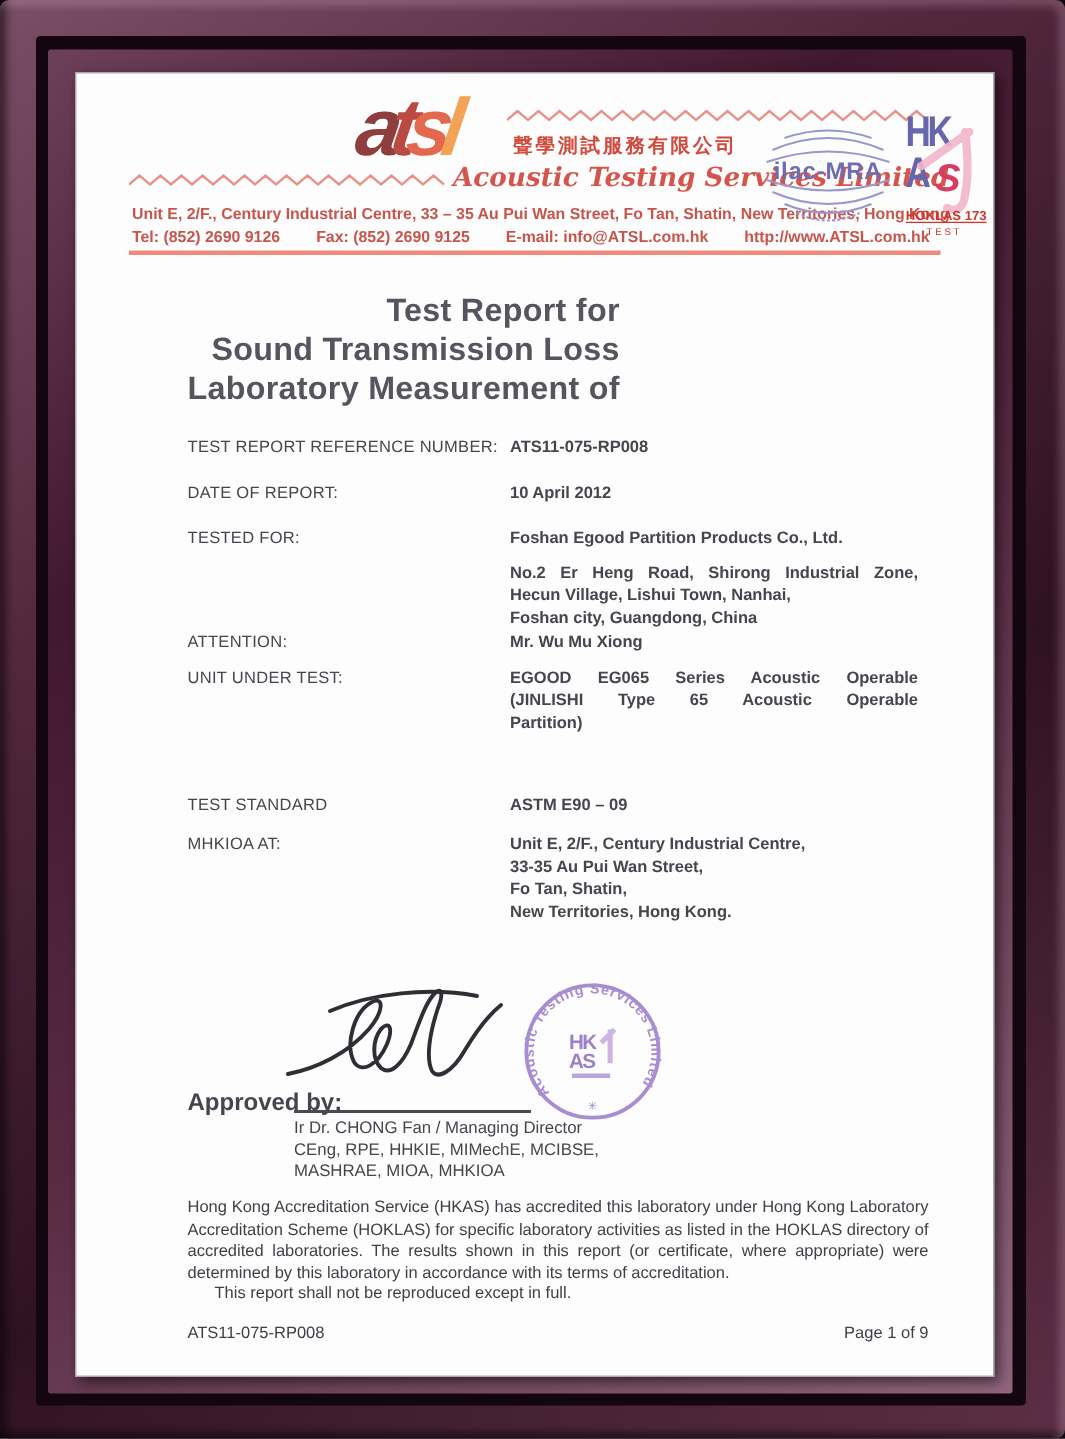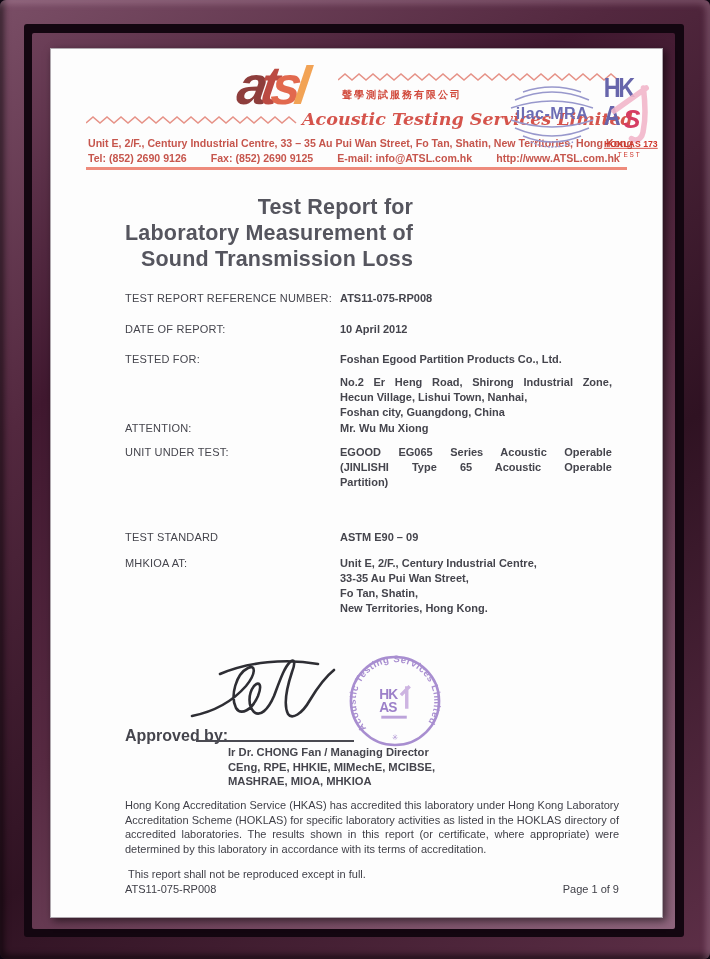--- a/index.html
+++ b/index.html
@@ -17,21 +17,21 @@
   .paper  { position:absolute; left:50px; top:48px; width:613px; height:870px;
             background:#fdfdfd;
             box-shadow: inset 0 0 0 1px rgba(30,10,25,.35), 3px 3px 8px rgba(0,0,0,.55); }
 
   
   .zig-left  { position:absolute; left:36px;  top:64px; }
   .zig-right { position:absolute; left:288px; top:22px; }
   .atsl { position:absolute; left:188px; top:10px; font-size:54px; font-weight:bold;
           font-style:italic; letter-spacing:-7px; line-height:1; transform:skewX(-8deg); }
   .atsl .l1{color:#8e3e3c;} .atsl .l2{color:#bb4a42;} .atsl .l3{color:#e2694e;} .atsl .l4{color:#f2a355;}
-  .cn { position:absolute; left:292px; top:40px; font-size:10px; font-weight:bold;
+  .cn { position:absolute; left:292px; top:40px; font-size:13px; font-weight:bold;
         color:#d14a3c; letter-spacing:2px; white-space:nowrap; }
   .script { position:absolute; left:252px; top:61px; font-family:"DejaVu Serif", serif;
             font-style:italic; font-weight:bold; font-size:17.5px; color:#d5544c; white-space:nowrap; }
   .hdr-address  { position:absolute; left:38px; top:89px;  font-size:10.6px; font-weight:bold;
                   color:#c6564d; white-space:nowrap; }
   .hdr-contacts { position:absolute; left:38px; top:104px; font-size:10.6px; font-weight:bold;
                   color:#c6564d; white-space:nowrap;text-align:right; }
   .hdr-contacts span { margin-right:24px; }
   .ilac { position:absolute; left:455px; top:30px; }
   .hkas { position:absolute; left:553px; top:26px; }
@@ -47,28 +47,28 @@
             color:#45454d; letter-spacing:.2px; line-height:15px; }
   .fvalue { position:absolute; left:215px; top:0; width:272px; font-size:11px; font-weight:bold;
             color:#45454d; }
   .vline  { line-height:15px; }
   .vline.just { text-align:justify; text-align-last:justify; }
 
   
   .approved-label { position:absolute; left:75px; top:679px; font-size:16px; font-weight:bold; color:#45454d; }
   .sig-svg  { position:absolute; left:136px; top:606px; z-index:2; }
   .sig-line { position:absolute; left:146px; top:692px; width:158px; border-top:2px solid #4a4a52; }
-  .names    { position:absolute; left:146px; top:697px; font-size:11.2px; font-weight:bold;
-              color:#45454d; line-height:14.5px; white-space:nowrap;margin-left:32px; }
+  .names    { position:absolute; left:146px; top:697px; font-size:11.2px; font-weight:normal;
+              color:#45454d; line-height:14.5px; white-space:nowrap; }
   .stamp    { position:absolute; left:296px; top:604px; z-index:3; }
 
   
   .acc  { position:absolute; left:75px; top:750px; width:494px; font-size:11px; color:#3f3f47;
           line-height:14.6px; text-align:justify; }
-  .note { position:absolute; left:78px; top:808px; font-size:11px; color:#3f3f47;margin-top:12px; }
+  .note { position:absolute; left:93px; top:808px; font-size:11px; color:#3f3f47; }
   .refrow { position:absolute; left:75px; top:835px; width:494px; font-size:11px; color:#3f3f47;
             display:flex; justify-content:space-between; }
 </style>
 </head>
 <body>
 
 <div id="screen">
   <div class="frame1"></div>
   <div class="frame2"></div>
   <div class="frame3"></div>
@@ -112,22 +112,22 @@
       <path d="M12,40 L47,15 M44,15 C46,32 46,50 44,60 C43,70 37,74 31,70" stroke="#f2b6ca" stroke-width="6" fill="none" stroke-linecap="round" opacity="0.9"></path>
       <text x="22" y="58" font-size="28" font-weight="bold" font-style="italic" fill="#d63d63">S</text>
       <text x="1" y="79" font-size="9.5" font-weight="bold" fill="#cf372c" text-decoration="underline">HOKLAS 173</text>
       <text x="16" y="90" font-size="7" fill="#cf372c" letter-spacing="2">TEST</text>
     </svg>
 
     <div class="rule"></div>
 
     <div class="title">
       <div>Test Report for</div>
+      <div>Sound Transmission Loss</div>
       <div>Laboratory Measurement of</div>
-      <div>Sound Transmission Loss</div>
     </div>
 
     <div class="frow" style="top:243px">
       <div class="flabel">TEST REPORT REFERENCE NUMBER:</div>
       <div class="fvalue">
         <div class="vline">ATS11-075-RP008</div>
       </div>
     </div>
     <div class="frow" style="top:274px">
       <div class="flabel">DATE OF REPORT:</div>

